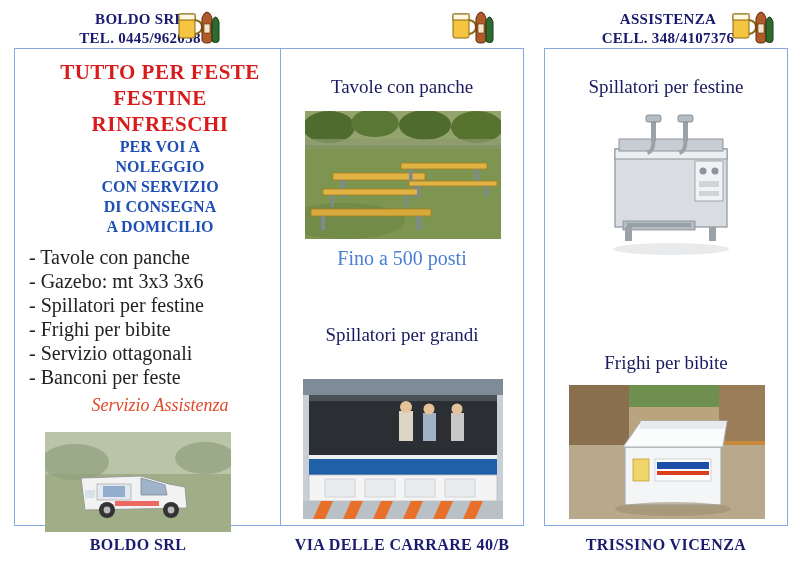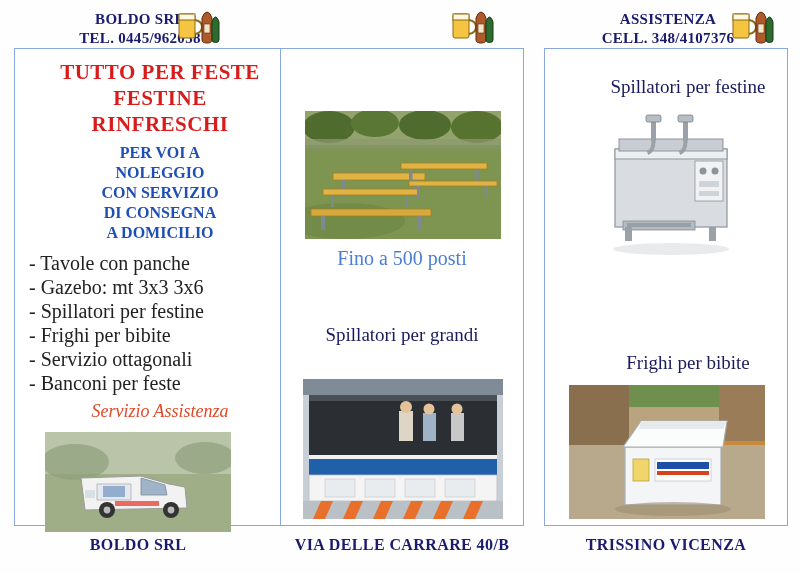--- a/index.html
+++ b/index.html
@@ -55,35 +55,34 @@
 
   
   .panel {
     position: absolute;
     border: 1.5px solid #8aa8e0;
     background: #ffffff;
     box-sizing: border-box;
   }
   .panel-1 { left: 14px;  top: 48px;  width: 292px; height: 478px; }
   .panel-2 { left: 280px; top: 48px;  width: 244px; height: 478px; }
-  .panel-3 { left: 544px; top: 48px;  width: 244px; height: 478px; padding-left: 22px; }
+  .panel-3 { left: 544px; top: 48px;  width: 244px; height: 478px; }
 
   
   .p1-title {
     margin-top: 10px;
     text-align: center;
     color: #d81c1c;
     font-family: "Liberation Serif", serif;
     font-weight: bold;
     font-size: 21px;
     line-height: 26px;
     letter-spacing: 0.5px;
   }
   .p1-sub {
-    margin-top: 6px;
     text-align: center;
     color: #1f4fb5;
     font-family: "Liberation Serif", serif;
     font-weight: bold;
     font-size: 16px;
     line-height: 20px;
   }
   .p1-list {
     margin: 8px 0 0 14px;
     color: #222222;
@@ -233,20 +232,21 @@
         <circle cx="126" cy="78" r="8" fill="#333333"></circle>
         <circle cx="126" cy="78" r="3.4" fill="#bbbbbb"></circle>
         <rect x="40" y="58" width="10" height="8" fill="#d8e0e8"></rect>
         <rect x="70" y="69" width="44" height="5" fill="#e7463c" opacity="0.8"></rect>
       </svg>
     </div>
   </div>
 
   <div class="panel panel-2">
 
+    <div class="cap" style="top:26px;">Tavole con panche</div>
 
     <div class="photo" style="left:24px; top:62px; width:196px; height:128px;">
       <svg width="196" height="128" viewBox="0 0 196 128">
         <rect x="0" y="0" width="196" height="128" fill="#6f8a4a"></rect>
         <rect x="0" y="0" width="196" height="34" fill="#93a36d"></rect>
 
         <ellipse cx="24" cy="16" rx="26" ry="16" fill="#4f6b2e"></ellipse>
         <ellipse cx="70" cy="12" rx="24" ry="14" fill="#5b7736"></ellipse>
         <ellipse cx="120" cy="14" rx="26" ry="15" fill="#4f6b2e"></ellipse>
         <ellipse cx="172" cy="16" rx="26" ry="16" fill="#58722f"></ellipse>

